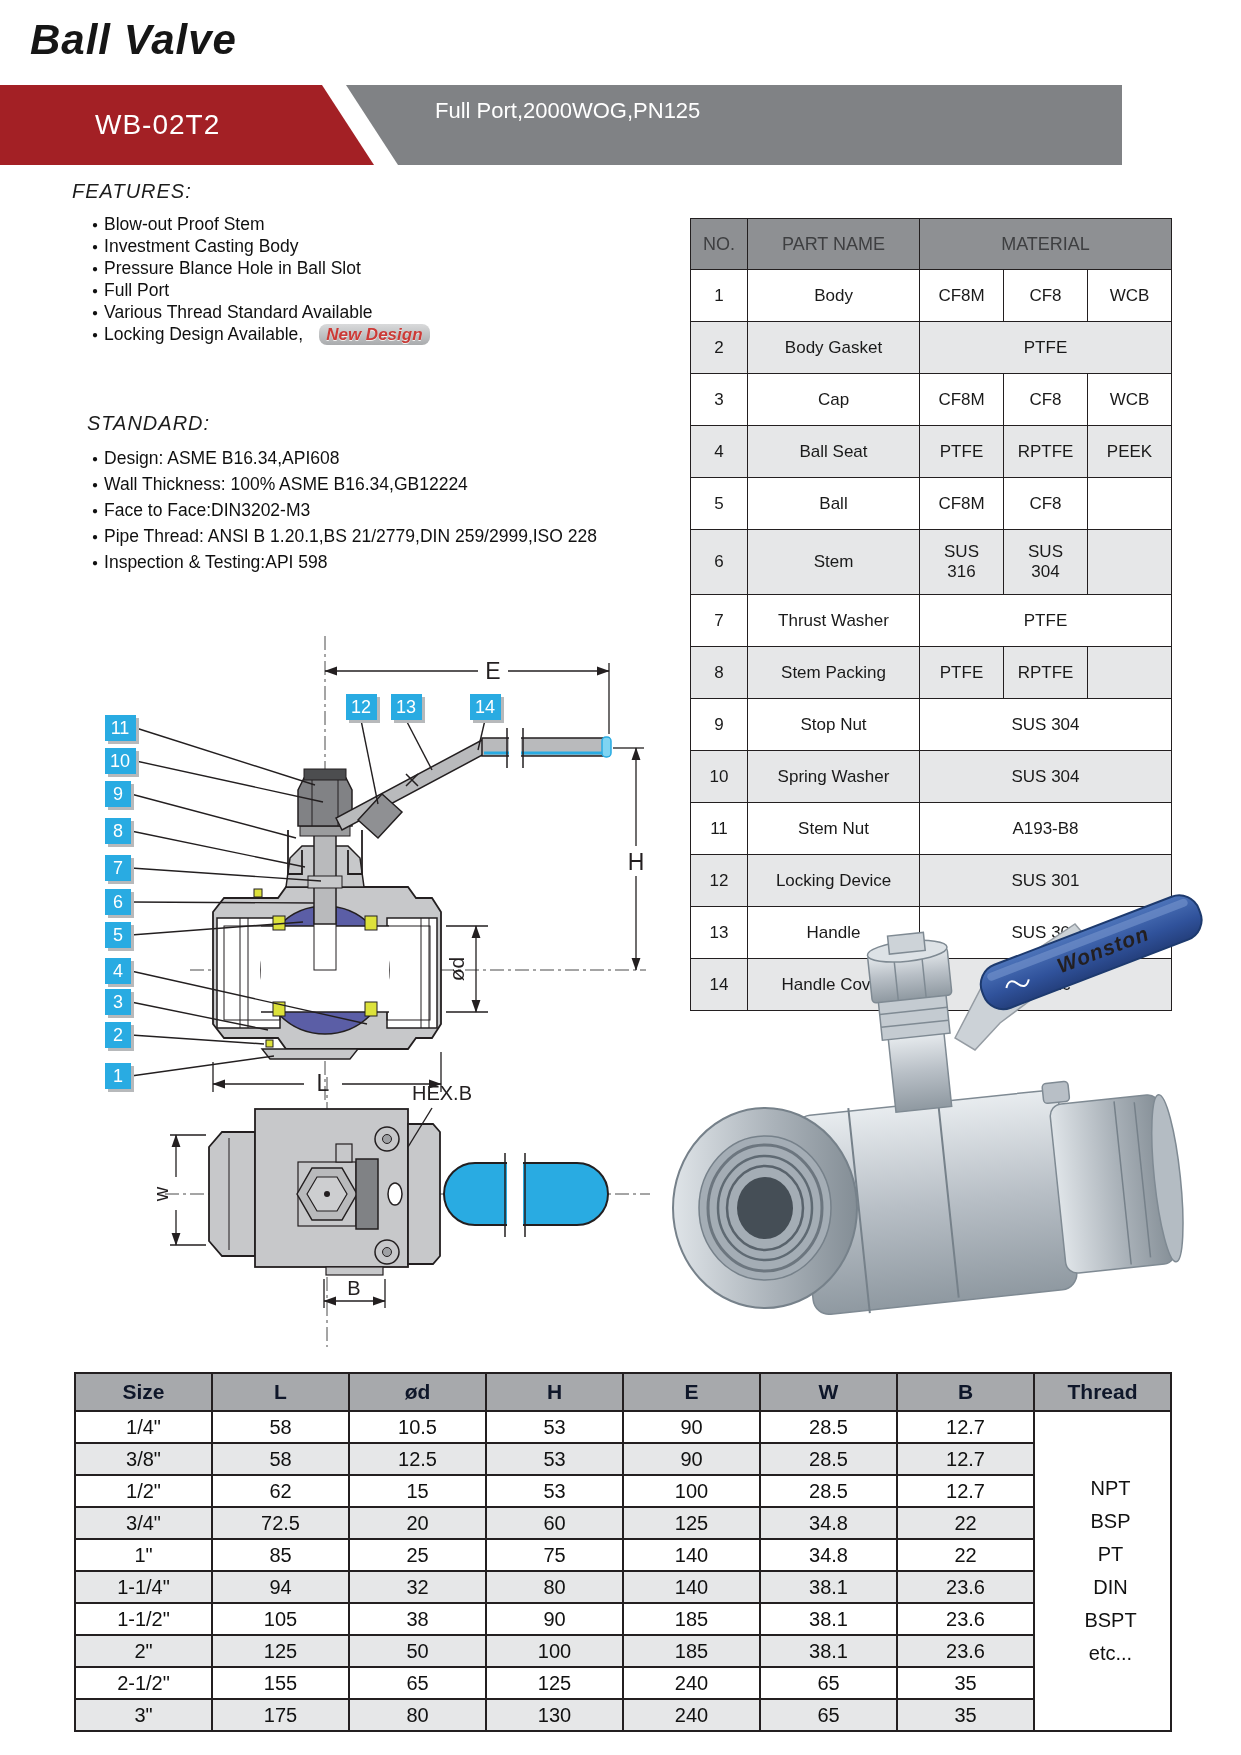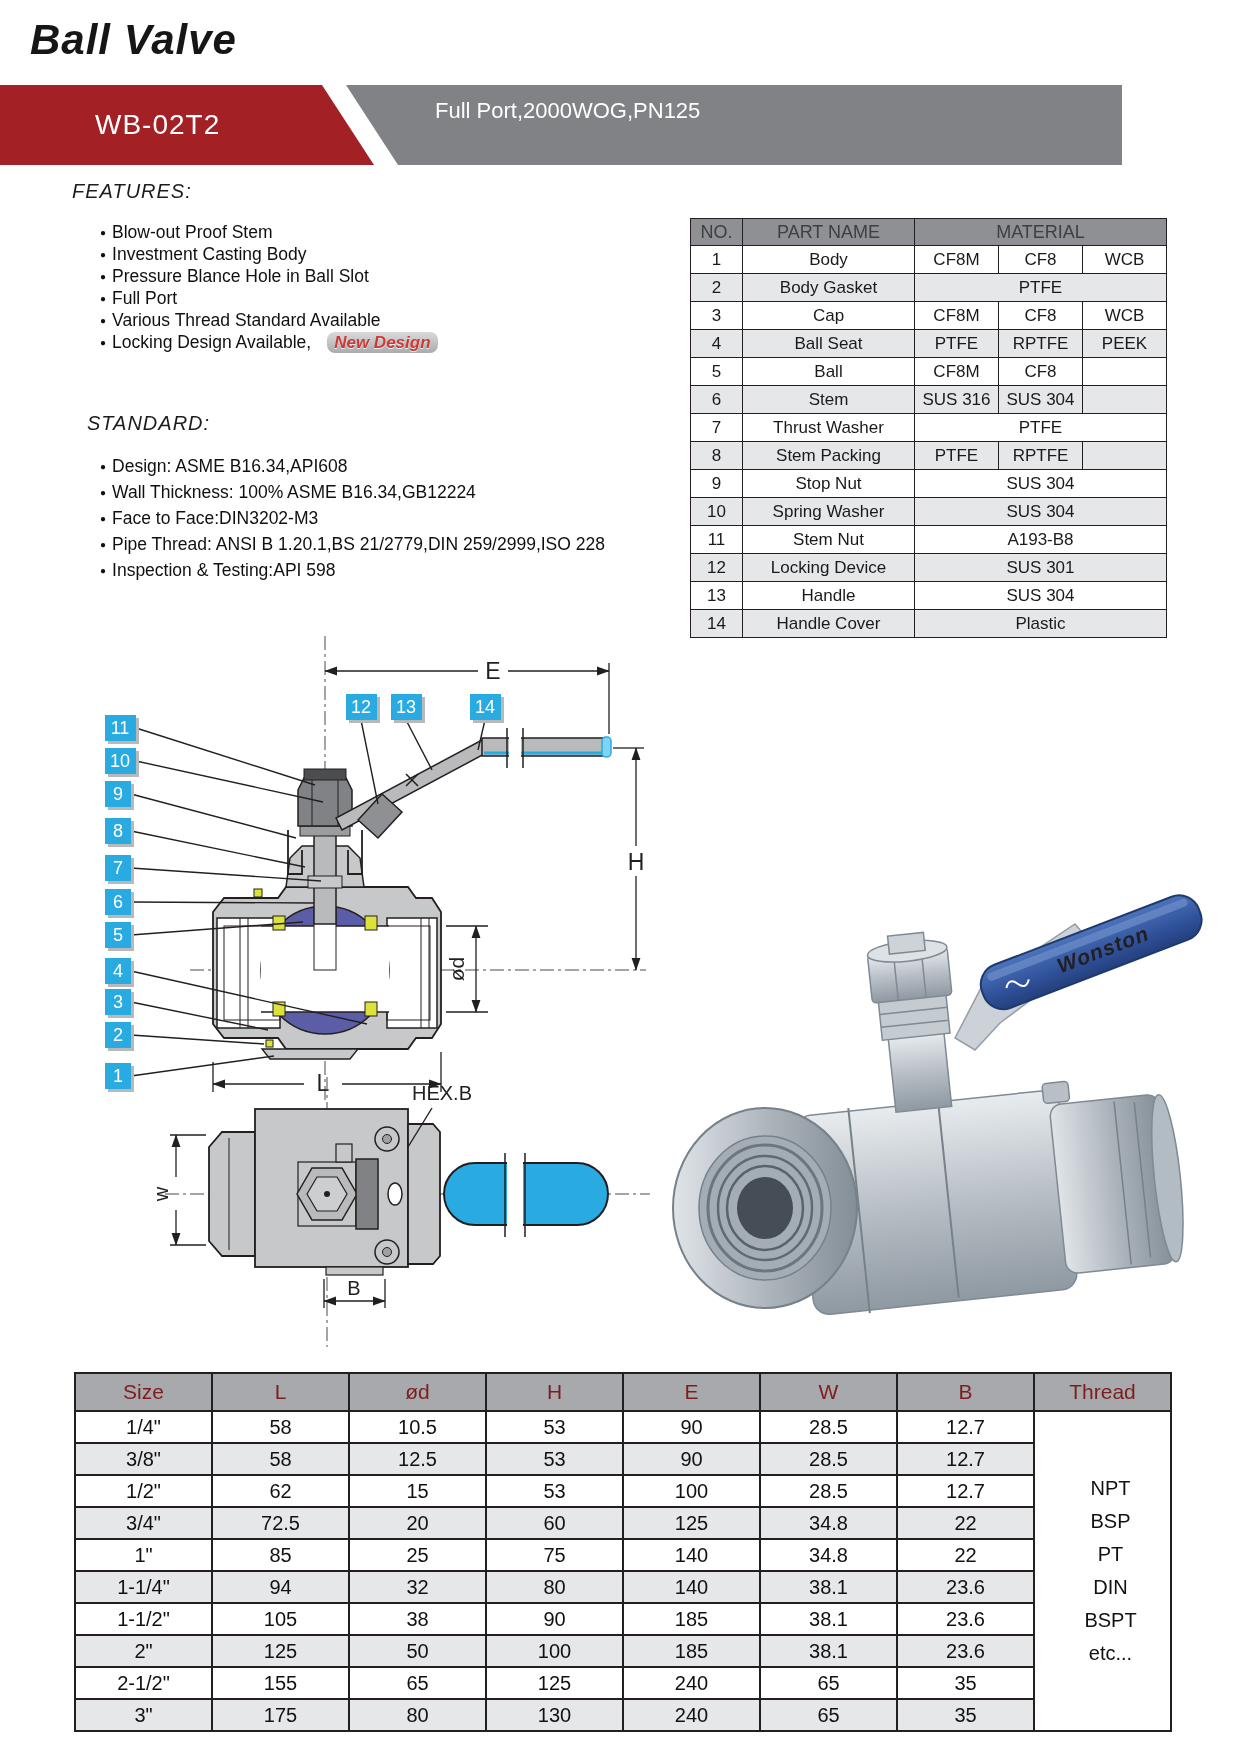--- a/index.html
+++ b/index.html
@@ -14,42 +14,42 @@
                clip-path:polygon(346px 0,100% 0,100% 100%,398px 100%);}
   .banner-red{position:absolute;inset:0;background:var(--banner-red,#a32025);
               clip-path:polygon(0 0,322px 0,374px 100%,0 100%);}
   .banner-model{position:absolute;left:95px;top:24px;color:#fff;font-size:28px;letter-spacing:1px;}
   .banner-desc{position:absolute;left:435px;top:11px;color:#fff;font-size:22px;line-height:29px;}
 
   
   .sec-heading{position:absolute;font-size:20px;font-style:italic;color:#1c1c1c;letter-spacing:1px;}
   #features-heading{left:72px;top:180px;}
   #standard-heading{left:87px;top:412px;}
-  ul.bullets{position:absolute;list-style:none;margin:8px;padding:0;font-size:17.5px;color:#101010;}
+  ul.bullets{position:absolute;list-style:none;margin:0;padding:0;font-size:17.5px;color:#101010;}
   #features-list{left:92px;top:213px;}
   #features-list li{height:22px;line-height:22px;}
   #standard-list{left:92px;top:445px;}
   #standard-list li{height:26px;line-height:26px;}
   ul.bullets li::before{content:"●";font-size:10px;vertical-align:2px;margin-right:6px;}
   .new-badge{display:inline-block;margin-left:16px;padding:0 7px;line-height:21px;
              font-style:italic;font-weight:bold;font-size:17px;color:var(--badge-red,#cc3a36);
              background:linear-gradient(#d9dadb,#a9abad);text-shadow:0 1px 0 #eee;border-radius:8px;}
 
   
   .parts-table{position:absolute;left:690px;top:218px;border-collapse:collapse;table-layout:fixed;
                font-size:17px;color:#1a1a1a;}
-  .parts-table th,.parts-table td{border:1.6px solid #231f20;text-align:center;padding:0;height:27px;margin-top:13px;}
+  .parts-table th,.parts-table td{border:1.6px solid #231f20;text-align:center;padding:12px;height:27px;margin-top:13px;}
   .parts-table th{background:#8e9093;color:#3e3f41;font-weight:normal;font-size:18px;height:26px;}
   .parts-table tr.shade td{background:#e6e7e8;}
 
   
   .dims-table{position:absolute;left:74px;top:1372px;border-collapse:collapse;table-layout:fixed;
               width:1098px;font-size:20px;color:#111;}
   .dims-table th,.dims-table td{border:2.4px solid #231f20;text-align:center;padding:0;}
-  .dims-table th{background:#a7a9ac;color:#7f1d1d;font-weight:normal;font-size:21px;height:36px;}
+  .dims-table th{background:#a7a9ac;color:#0f172a;font-weight:bold;font-size:21px;height:36px;}
   .dims-table td{height:30px;}
   .dims-table tr.shade td{background:#e6e7e8;}
   .dims-table td.thread-cell{background:#fff;vertical-align:middle;}
   .thread-cell div{line-height:33px;padding-left:16px;}
 
   
   svg{position:absolute;}
   svg text{font-family:"Liberation Sans", sans-serif;fill:#231f20;}
   .cl{stroke:#4a4a4a;stroke-width:1;stroke-dasharray:14 4 3 4;fill:none;}
   .dim{stroke:#231f20;stroke-width:1.3;fill:none;}

